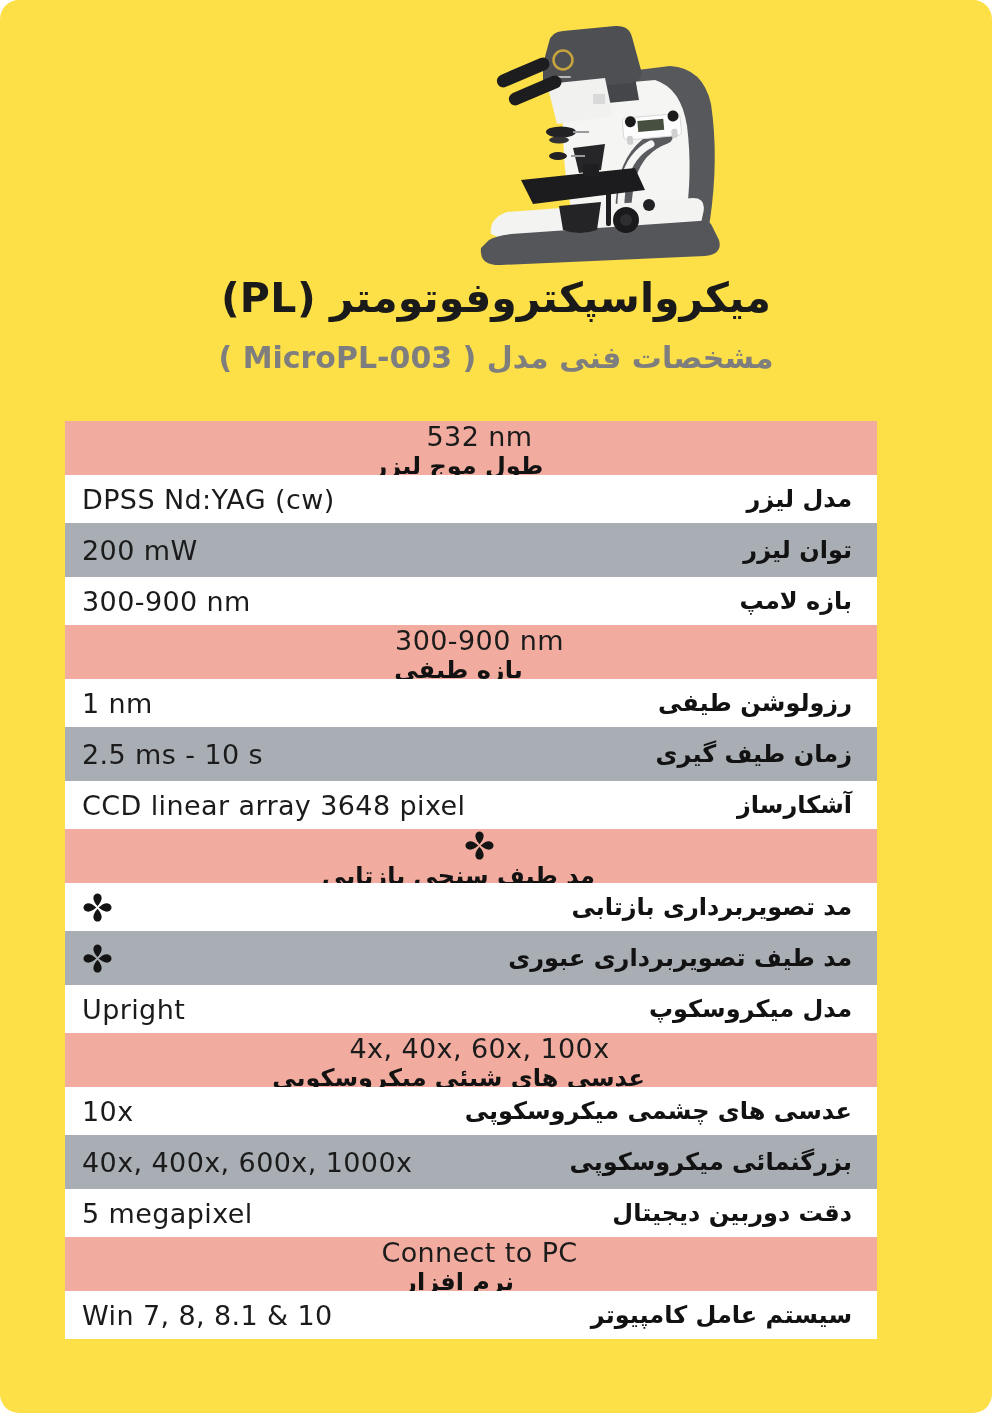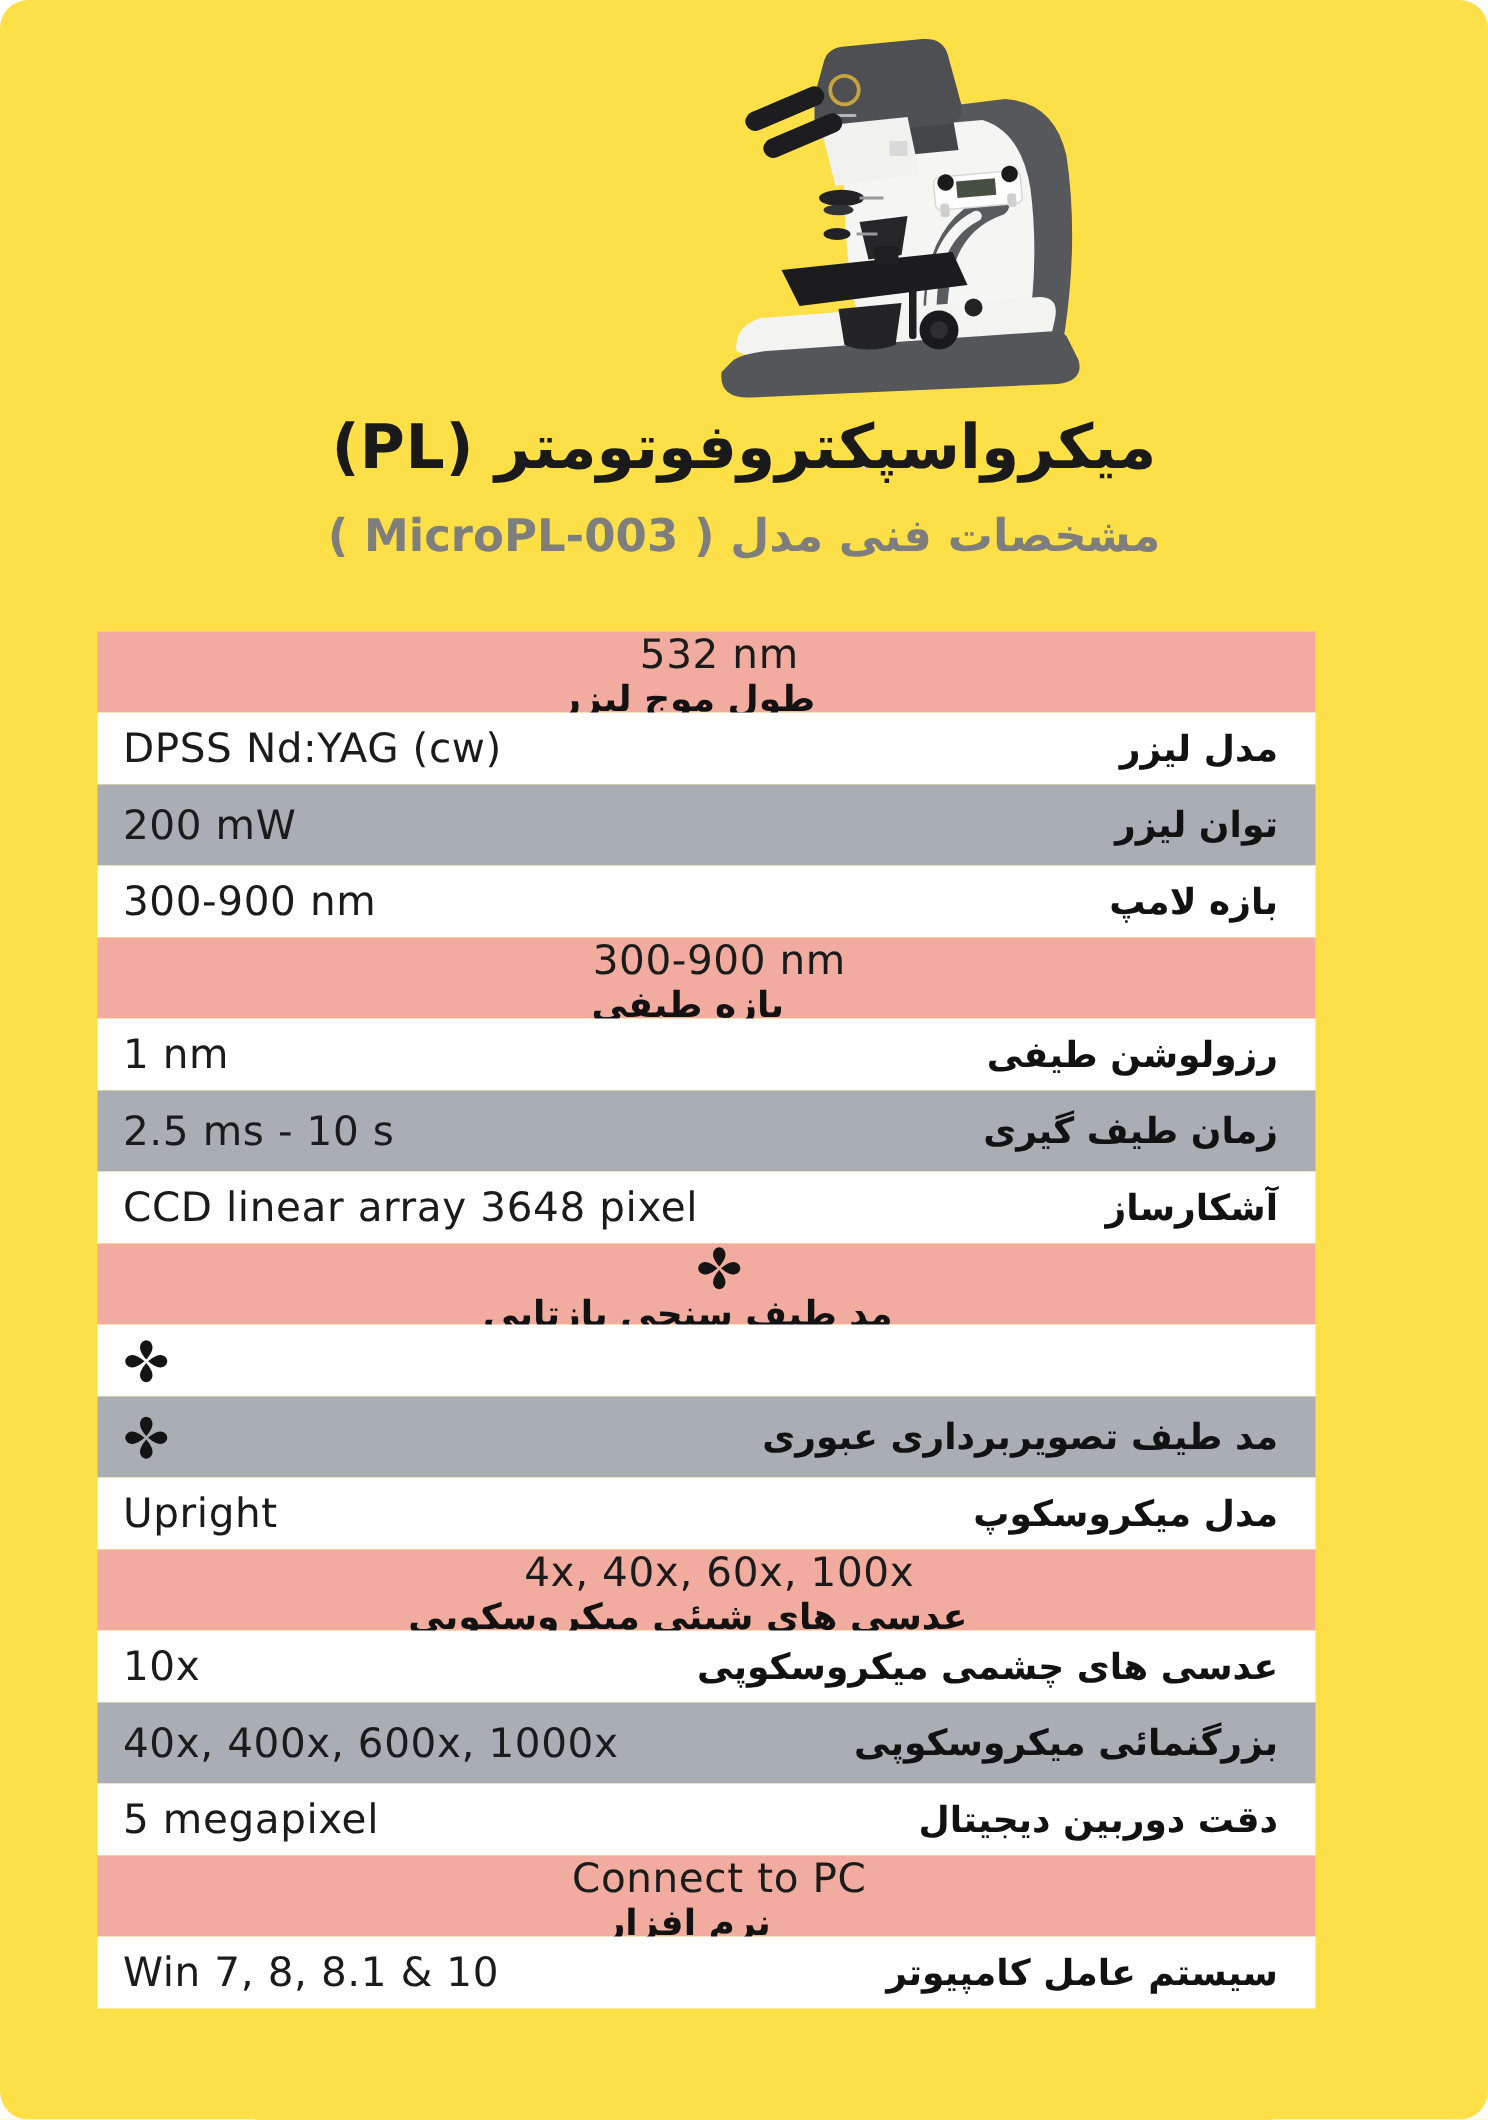--- a/index.html
+++ b/index.html
@@ -158,20 +158,21 @@
       <div class="row bg-white">
 
     <div class="icon">
       <svg viewBox="0 0 40 40" width="33" height="33">
         <use href="#petal" fill="#141414"></use>
         <use href="#petal" fill="#141414" transform="rotate(90 20 20)"></use>
         <use href="#petal" fill="#141414" transform="rotate(180 20 20)"></use>
         <use href="#petal" fill="#141414" transform="rotate(270 20 20)"></use>
       </svg>
     </div>
+    <div class="label" dir="rtl">مد  تصویربرداری بازتابی</div>
   </div>
       <div class="row bg-gray">
 
     <div class="icon">
       <svg viewBox="0 0 40 40" width="33" height="33">
         <use href="#petal" fill="#141414"></use>
         <use href="#petal" fill="#141414" transform="rotate(90 20 20)"></use>
         <use href="#petal" fill="#141414" transform="rotate(180 20 20)"></use>
         <use href="#petal" fill="#141414" transform="rotate(270 20 20)"></use>
       </svg>

